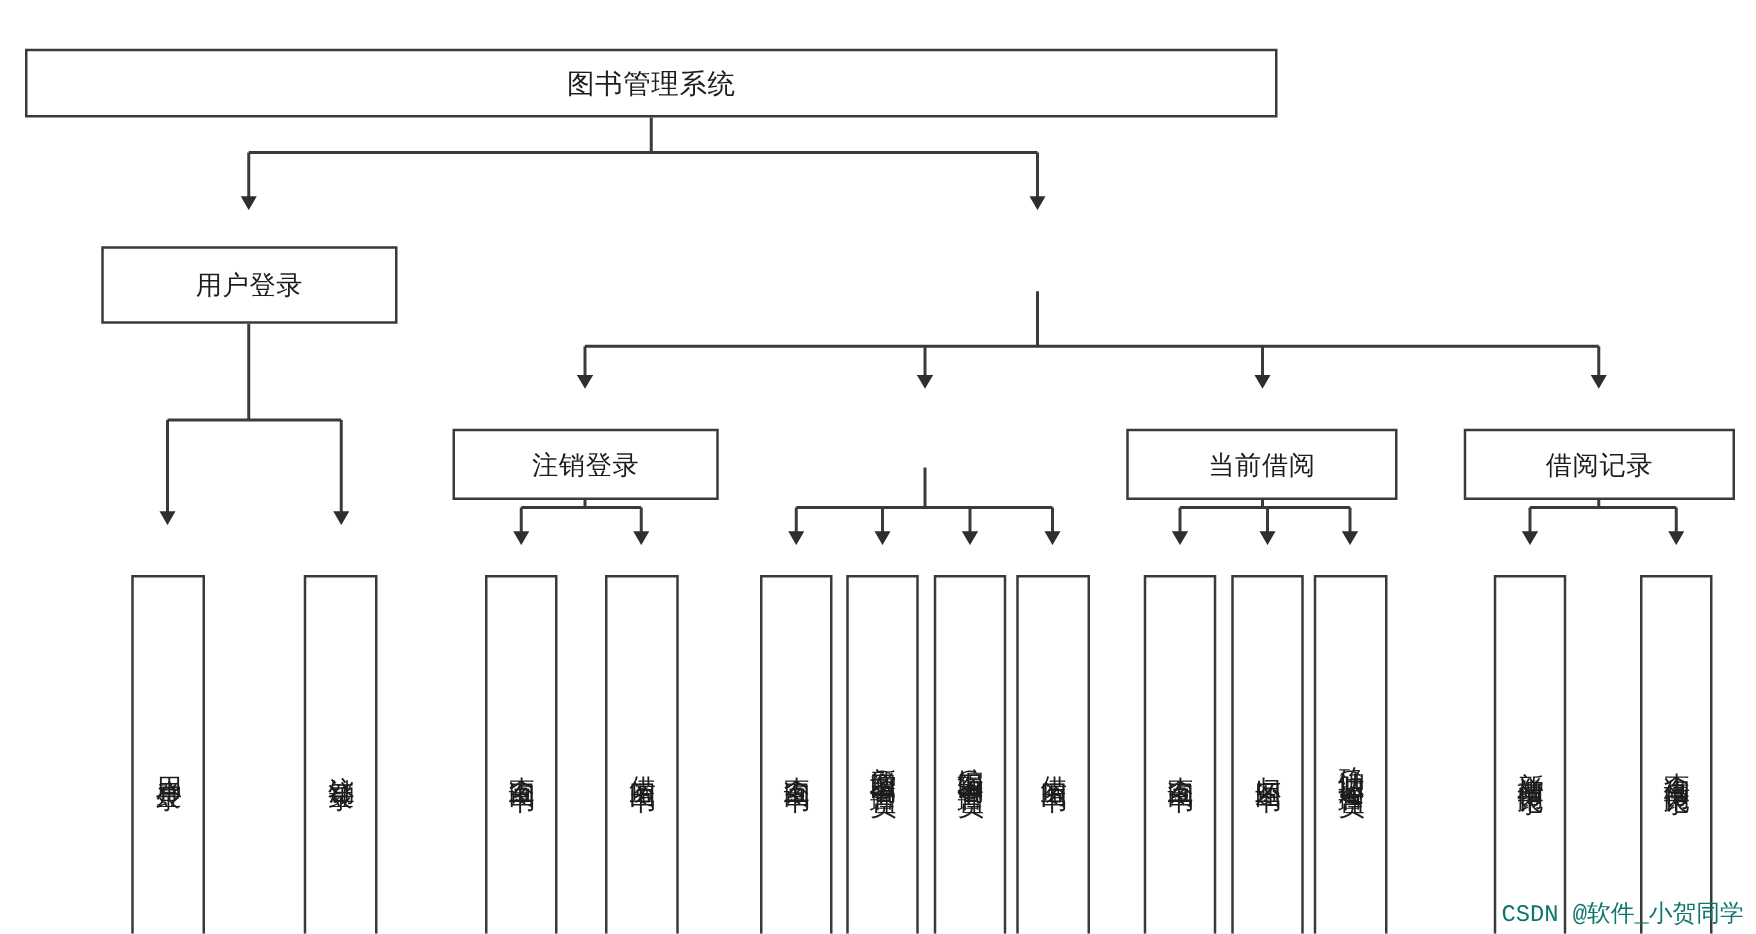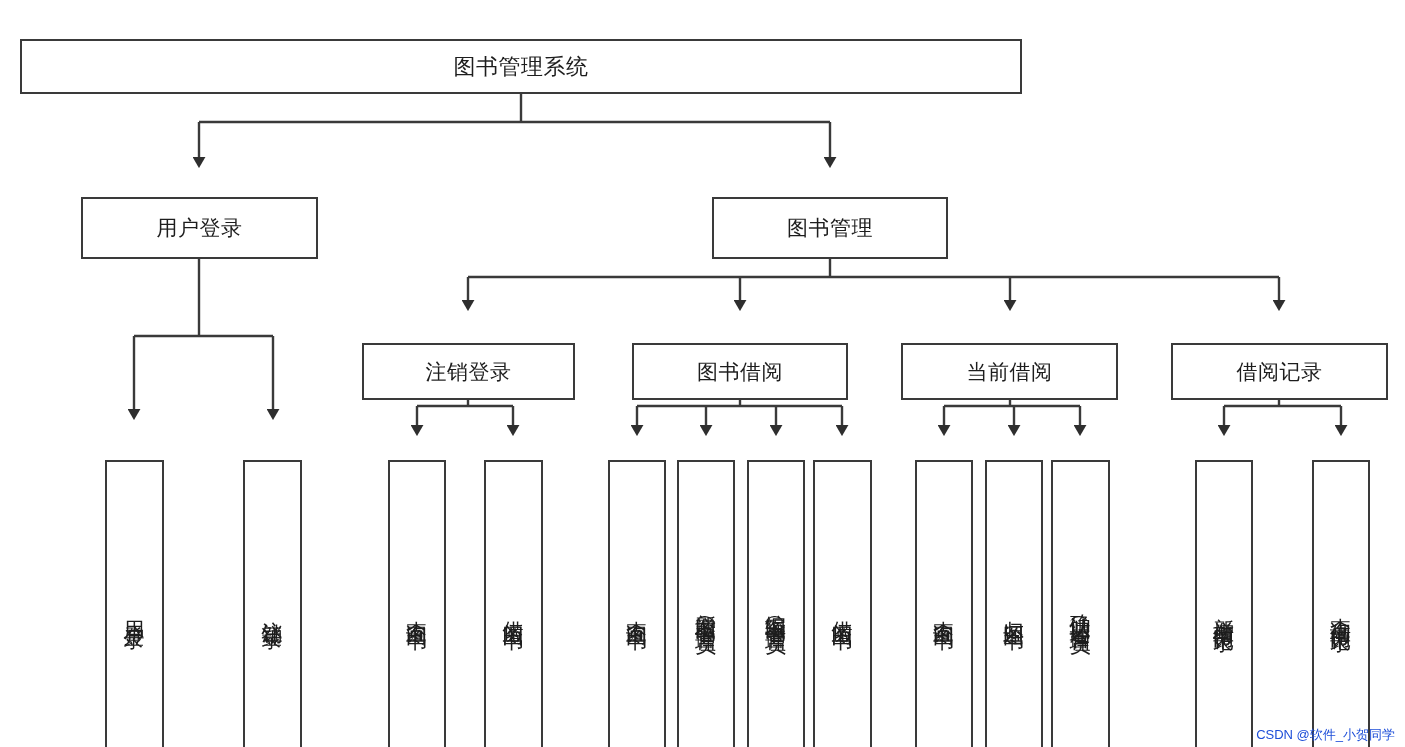--- a/index.html
+++ b/index.html
@@ -54,24 +54,25 @@
     white-space: nowrap;
   }
   .leaf {
     align-items: center;
     justify-content: center;
   }
   .watermark {
     position: absolute;
     right: 10px;
     bottom: 3px;
-    font-size: 13px;
-    color: #1d4ed8;
+    font-size: 19px;
+    color: #0f766e;
     z-index: 5;
     white-space: nowrap;
+    font-family: Liberation Mono, monospace;
   }
 </style>
 </head>
 <body>
 
 <div id="canvas">
 
   <svg id="wires" viewBox="0 0 1405 747" xmlns="http://www.w3.org/2000/svg">
     <defs>
       <marker id="arrow" viewBox="0 0 12 14" refX="1" refY="7" markerWidth="11" markerHeight="13" orient="auto-start-reverse" markerUnits="userSpaceOnUse">
@@ -120,25 +121,23 @@
       <path d="M 1224 406 L 1341 406"></path>
       <path d="M 1224 406 L 1224 426" marker-end="url(#arrow)"></path>
       <path d="M 1341 406 L 1341 426" marker-end="url(#arrow)"></path>
     </g>
   </svg>
 
   <div class="node node-h node-root" style="left:20px; top:13px; width:1002px; height:55px;">图书管理系统</div>
 
   <div class="node node-h" style="left:81px; top:171px; width:237px; height:62px;">用户登录</div>
 
-  <div class="node node-h" style="left:712px; top:171px; width:236px; height:62px;">图书管理</div>
 
   <div class="node node-h" style="left:362px; top:317px; width:213px; height:57px;">注销登录</div>
 
-  <div class="node node-h" style="left:632px; top:317px; width:216px; height:57px;">图书借阅</div>
 
   <div class="node node-h" style="left:901px; top:317px; width:217px; height:57px;">当前借阅</div>
 
   <div class="node node-h" style="left:1171px; top:317px; width:217px; height:57px;">借阅记录</div>
 
   <div class="node node-v leaf" style="left:105px; top:434px; width:59px; height:300px;">用户登录</div>
 
   <div class="node node-v leaf" style="left:243px; top:434px; width:59px; height:300px;">注销登录</div>
 
   <div class="node node-v leaf" style="left:388px; top:434px; width:58px; height:300px;">查询图书</div>

